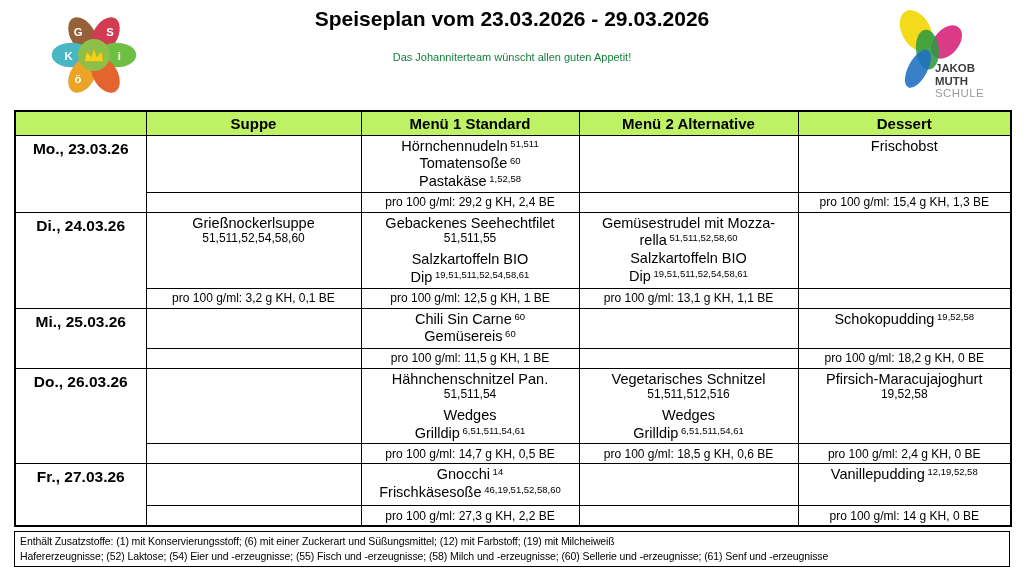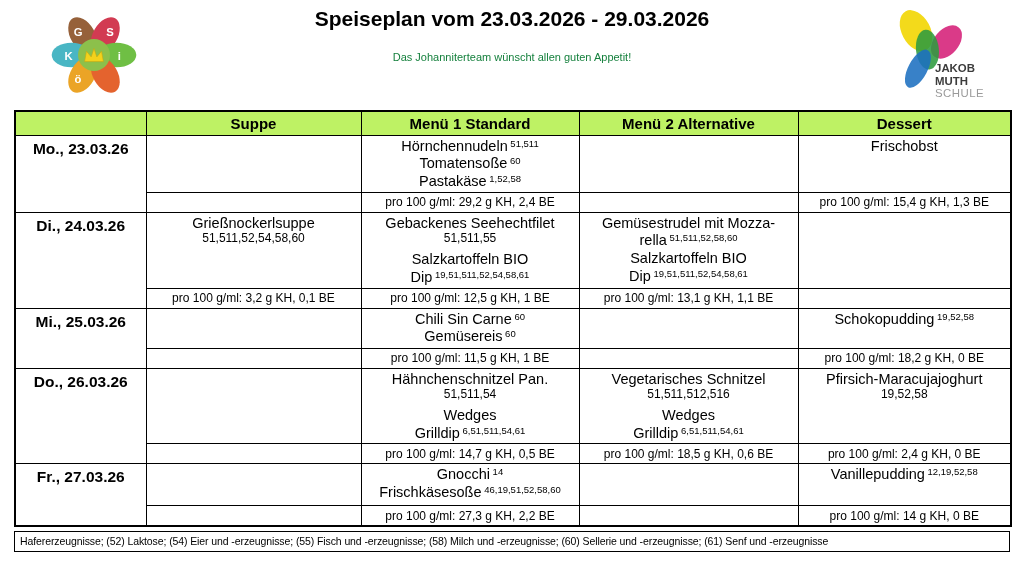--- a/index.html
+++ b/index.html
@@ -217,16 +217,17 @@
         <tr class="pro-row">
           <td class="pro"></td>
           <td class="pro">pro 100 g/ml: 27,3 g KH, 2,2 BE</td>
           <td class="pro"></td>
           <td class="pro">pro 100 g/ml: 14 g KH, 0 BE</td>
         </tr>
       </tbody>
   </table>
 
   <div class="footer">
+    <div class="legend-line">Enthält Zusatzstoffe: (1) mit Konservierungsstoff; (6) mit einer Zuckerart und Süßungsmittel; (12) mit Farbstoff; (19) mit Milcheiweiß</div>
     <div class="legend-line">Hafererzeugnisse; (52) Laktose; (54) Eier und -erzeugnisse; (55) Fisch und -erzeugnisse; (58) Milch und -erzeugnisse; (60) Sellerie und -erzeugnisse; (61) Senf und -erzeugnisse</div>
   </div>
 
 </div>
 
 </body></html>

